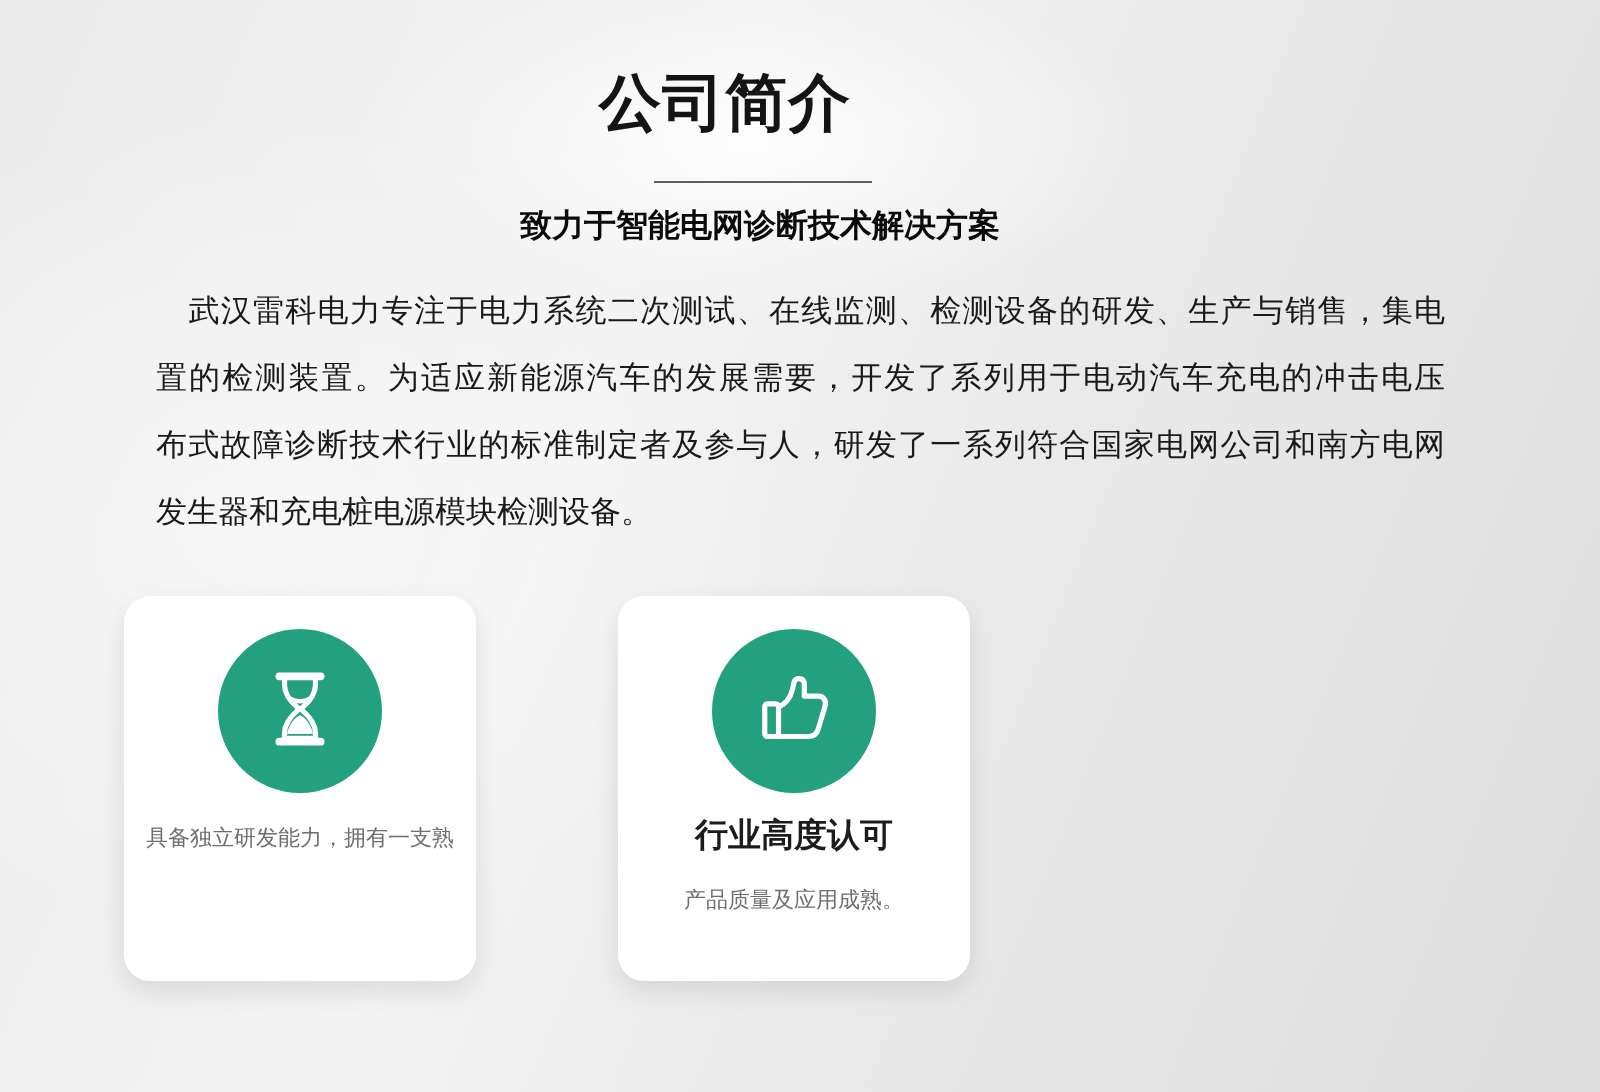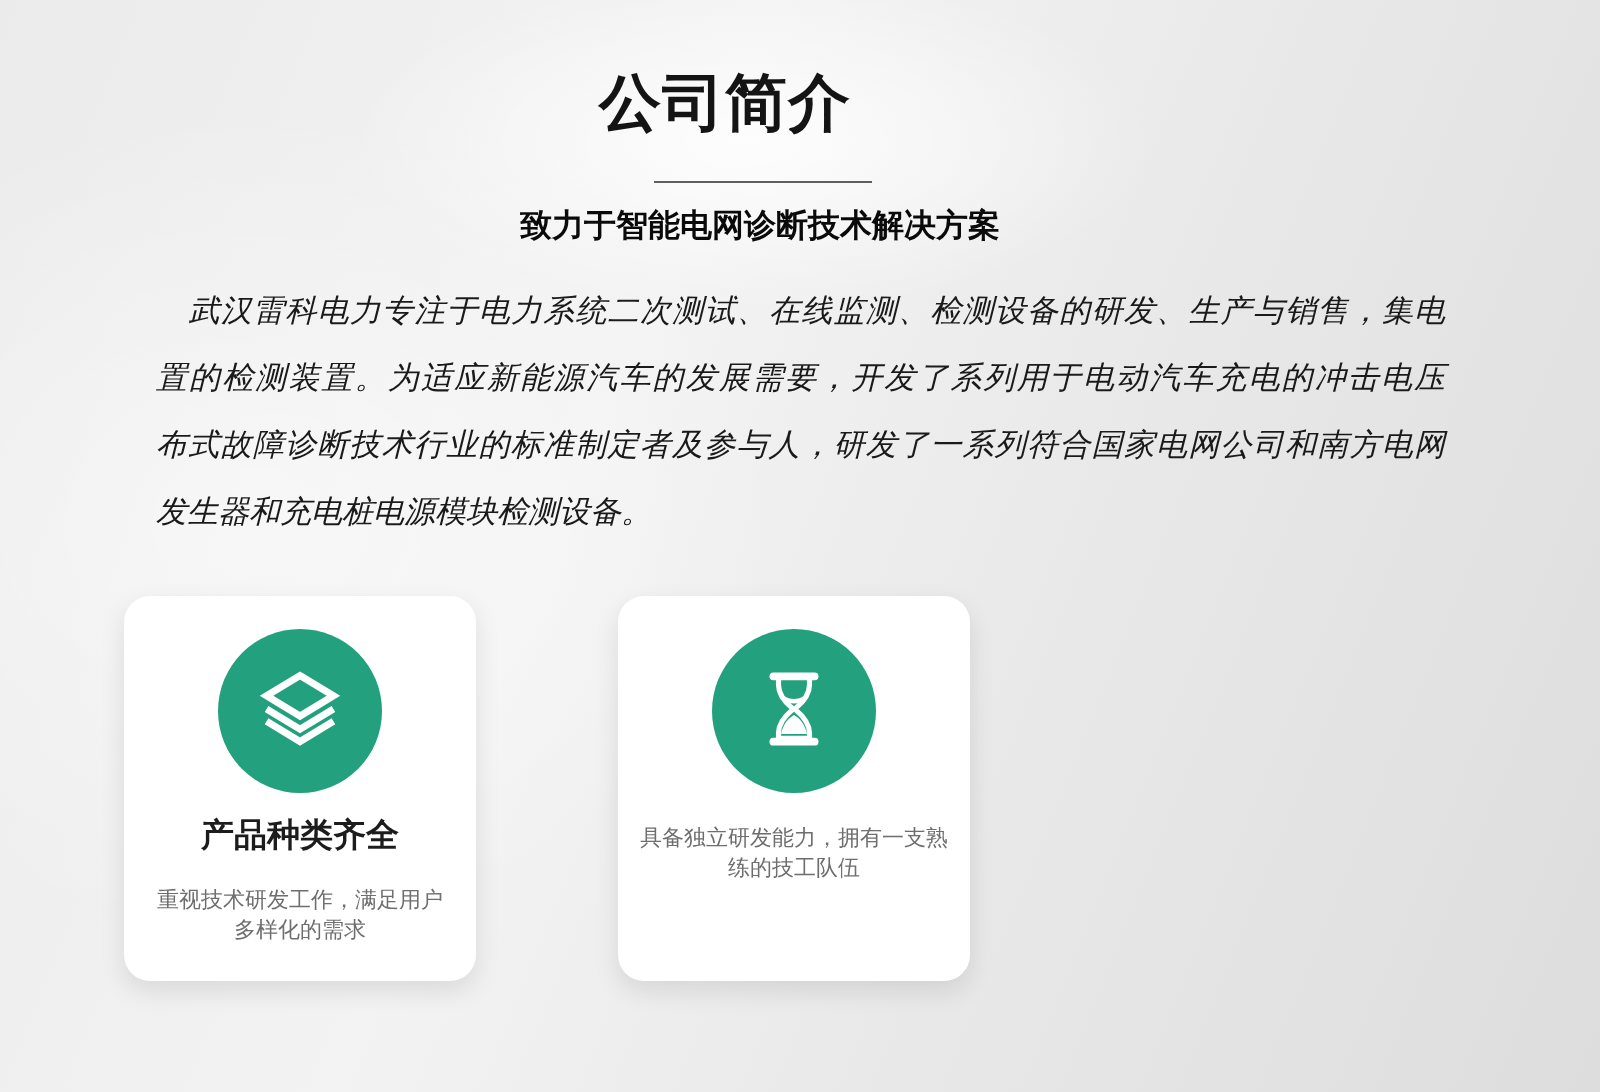--- a/index.html
+++ b/index.html
@@ -18,21 +18,21 @@
   }
   .divider{
     position:relative;left:-37px;width:218px;height:2px;background:#5f5f5f;
     margin:45px auto 0 auto;
   }
   .subtitle{
     position:relative;left:-40px;margin:24px 0 0 0;
     font-size:32px;line-height:36px;font-weight:700;color:#0a0a0a;
   }
   .intro{
-    margin:34px 155px 0 156px;color:#1a1a1a;font-style:italic;
+    margin:34px 155px 0 156px;color:#1a1a1a;
   }
   .intro-line{
     font-size:31px;line-height:67px;
     text-align:justify;text-align-last:justify;
   }
   .intro-line.first{text-indent:1.05em;}
   .intro-line.last{text-align-last:left;}
   .cards{
     display:flex;gap:142px;padding-left:124px;margin-top:51px;
   }
@@ -66,49 +66,47 @@
 
 <div class="intro">
   <div class="intro-line first">武汉雷科电力专注于电力系统二次测试、在线监测、检测设备的研发、生产与销售，集电</div>
   <div class="intro-line">置的检测装置。为适应新能源汽车的发展需要，开发了系列用于电动汽车充电的冲击电压</div>
   <div class="intro-line">布式故障诊断技术行业的标准制定者及参与人，研发了一系列符合国家电网公司和南方电网</div>
   <div class="intro-line last">发生器和充电桩电源模块检测设备。</div>
 </div>
 
 <div class="cards">
 
-  <div class="card">
-    <div class="icon-circle" style="background: rgb(35, 160, 125);">
-      <span>
-        <svg viewBox="0 0 100 100" width="88" height="88">
-          <path d="M50 12 L88 35 L50 58 L12 35 Z" fill="none" stroke="#fff" stroke-width="8"></path>
-          <path d="M12 50 L50 73 L88 50" fill="none" stroke="#fff" stroke-width="8"></path>
-          <path d="M12 64 L50 87 L88 64" fill="none" stroke="#fff" stroke-width="8"></path>
-        </svg>
-      </span>
-    </div>
-    <div class="card-title">产品种类齐全</div>
-    <div class="card-desc">
-      <div class="desc-line">重视技术研发工作，满足用户</div>
-      <div class="desc-line">多样化的需求</div>
-    </div>
-  </div>
 
   <div class="card">
     <div class="icon-circle" style="background: rgb(35, 160, 125);">
       <span>
         <svg viewBox="0 0 100 100" width="86" height="86">
           <line x1="26" y1="12" x2="74" y2="12" stroke="#fff" stroke-width="9" stroke-linecap="round"></line>
           <line x1="26" y1="88" x2="74" y2="88" stroke="#fff" stroke-width="9" stroke-linecap="round"></line>
           <path d="M32 16 L32 22 C32 35 42 44 48 49 L48 51 C42 56 32 65 32 78 L32 84 L68 84 L68 78 C68 65 58 56 52 51 L52 49 C58 44 68 35 68 22 L68 16" fill="none" stroke="#fff" stroke-width="6"></path>
           <path d="M36 36 Q50 46 64 36" fill="none" stroke="#fff" stroke-width="5"></path>
           <path d="M50 57 C43 61 37 68 35 79 L65 79 C63 68 57 61 50 57 Z" fill="#fff"></path>
         </svg>
       </span>
     </div>
     <div class="card-desc">
       <div class="desc-line">具备独立研发能力，拥有一支熟</div>
-      <div class="desc-line">练的技工队伍</div>
     </div>
   </div>
 
+  <div class="card">
+    <div class="icon-circle" style="background: rgb(35, 160, 125);">
+      <span>
+        <svg viewBox="0 0 100 100" width="86" height="86">
+          <rect x="16" y="44" width="16" height="38" rx="3" fill="none" stroke="#fff" stroke-width="6"></rect>
+          <path d="M32 48 C40 44 46 36 48 28 L50 19 C51 13 61 13 62 20 L62 35 L78 35 C85 35 88 41 86 47 L78 74 C76 80 72 82 67 82 L32 82" fill="none" stroke="#fff" stroke-width="6" stroke-linejoin="round" stroke-linecap="round"></path>
+        </svg>
+      </span>
+    </div>
+    <div class="card-title">行业高度认可</div>
+    <div class="card-desc">
+      <div class="desc-line">产品质量及应用成熟。</div>
+
+    </div>
+  </div>
 
 </div>
 
 </body></html>

